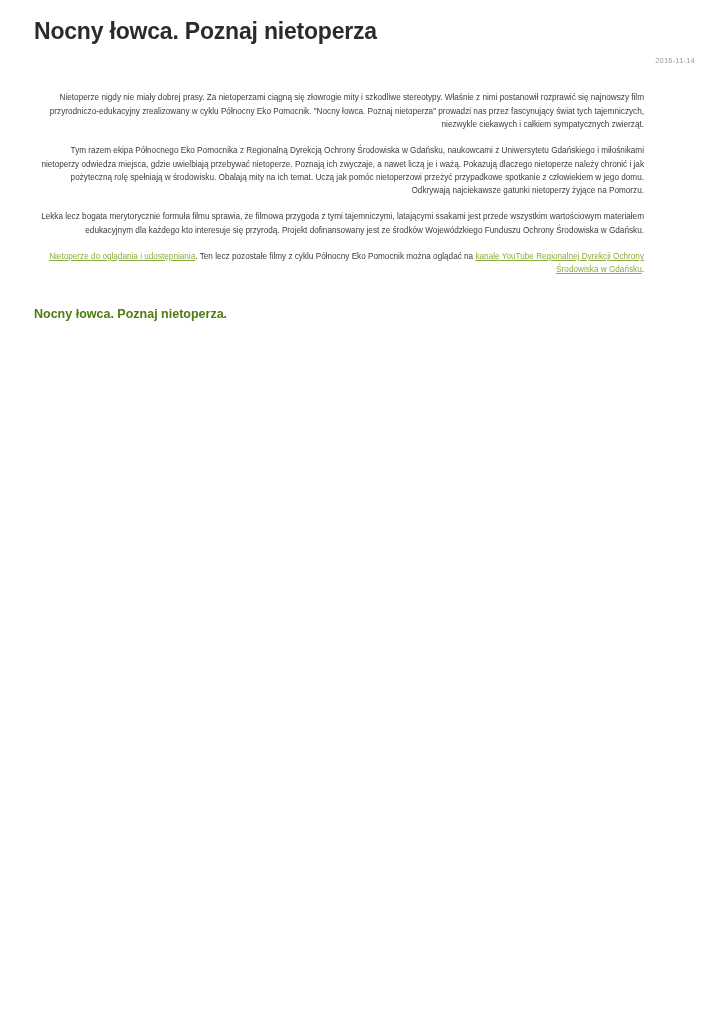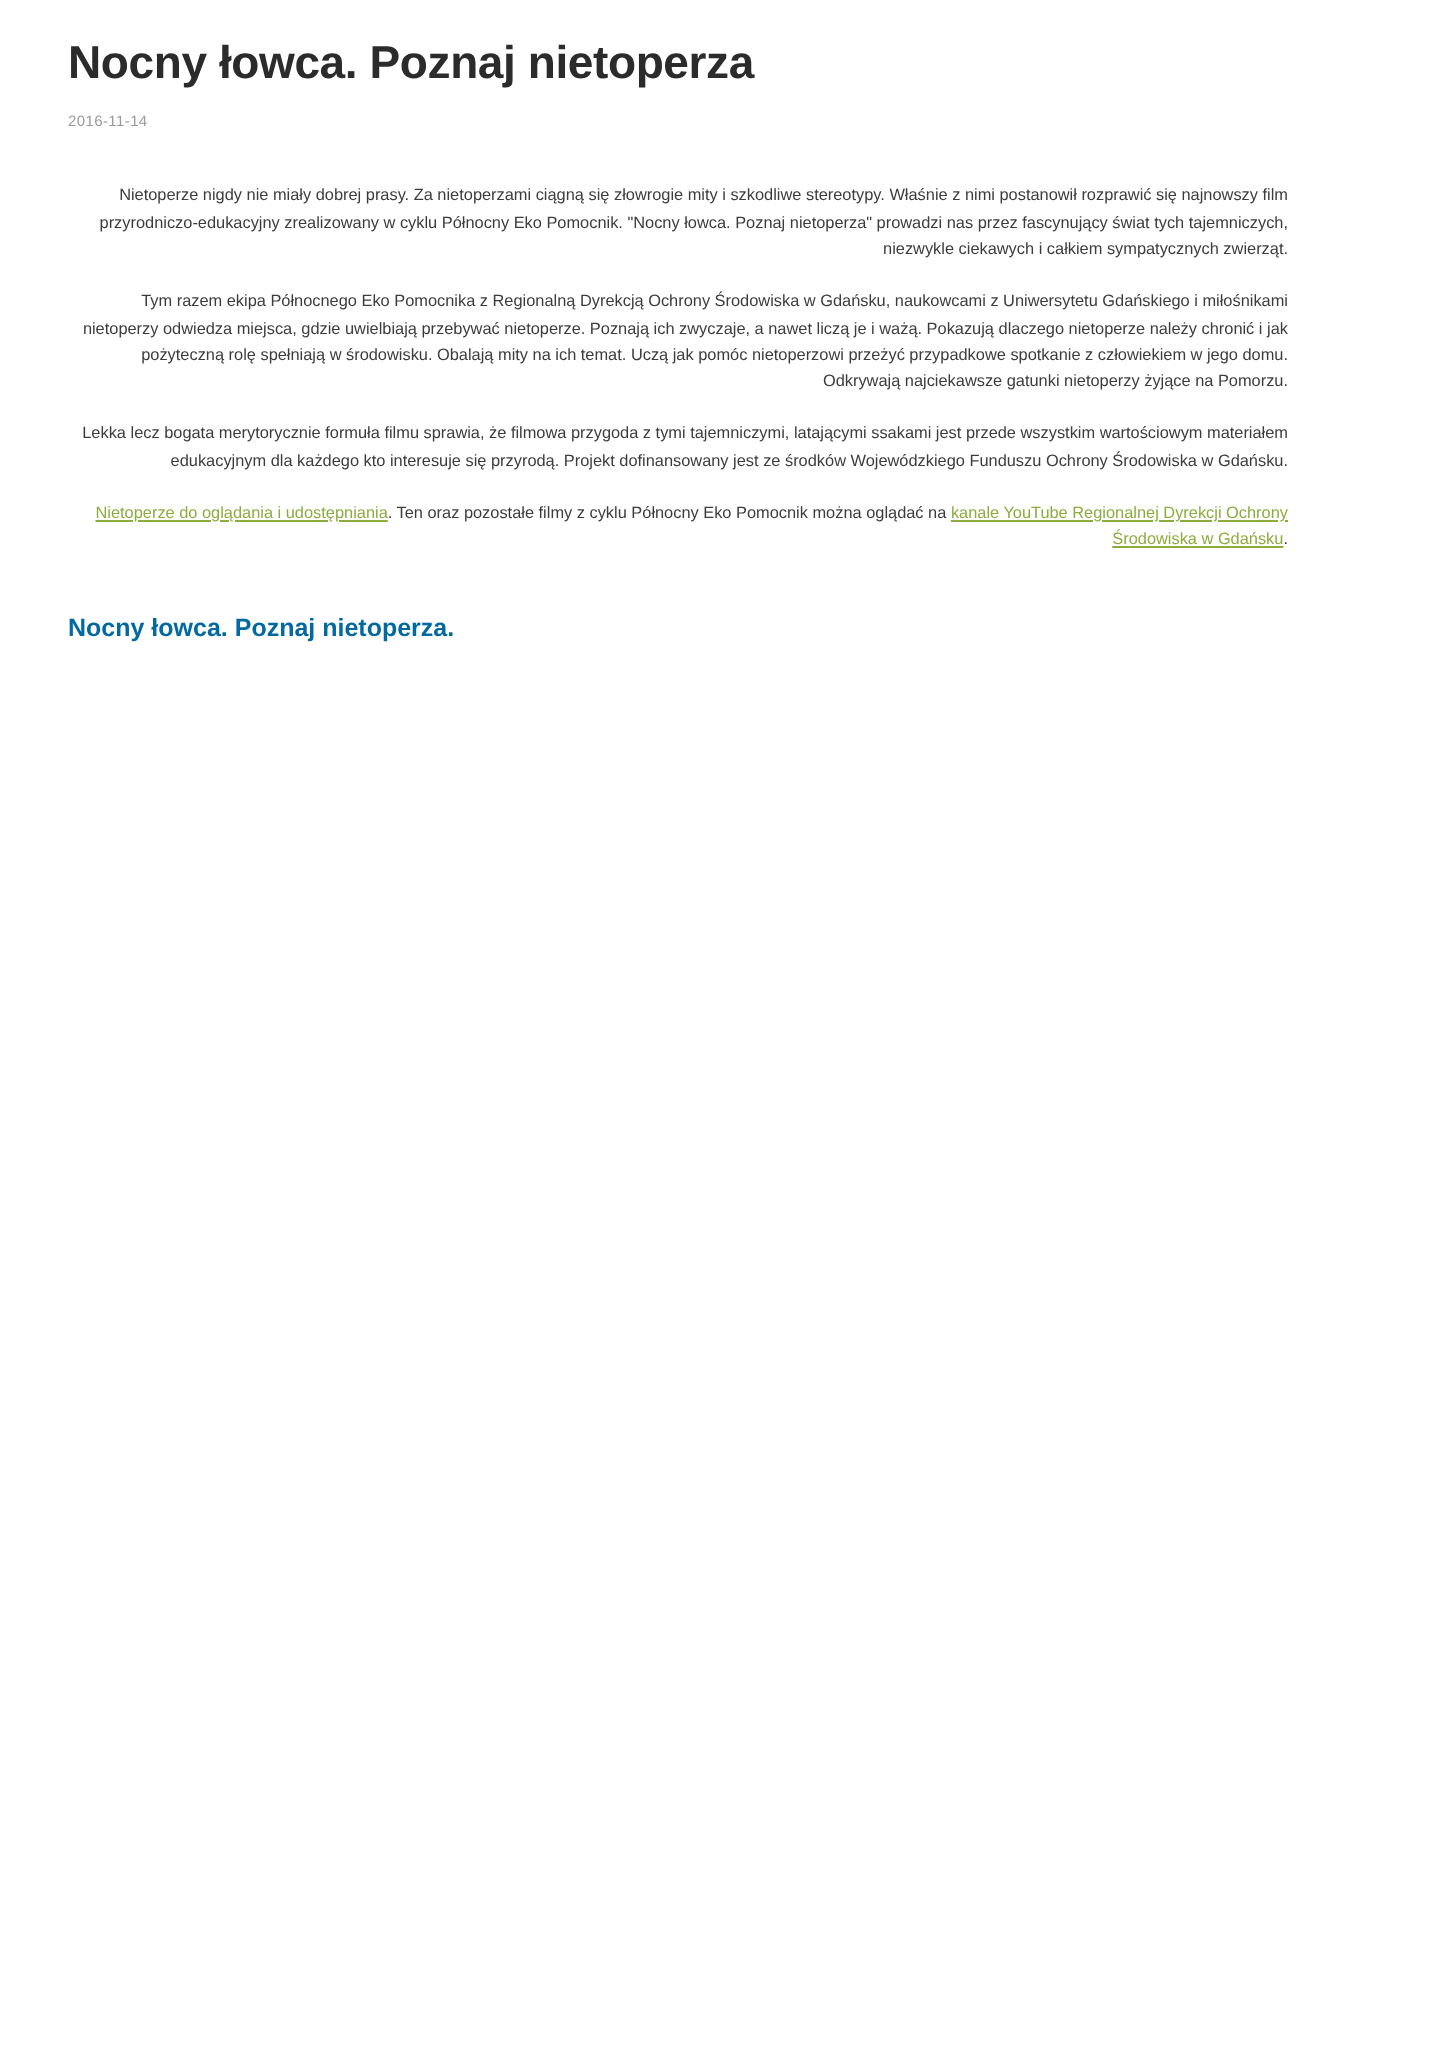--- a/index.html
+++ b/index.html
@@ -28,41 +28,42 @@
     color: #2b2b2b;
     letter-spacing: -0.2px;
     margin: 0 0 12px 0;
     line-height: 1.15;
   }
   .article-date {
     font-size: 7.5px;
     color: #9a9a9a;
     letter-spacing: 0.2px;
     margin: 0 0 26px 0;
+    text-align: right;
   }
   .body-copy p {
     font-size: 8.2px;
     line-height: 1.62;
     color: #3c3c3c;
     margin: 0 0 13px 0;
     max-width: 610px;
     text-align: right;
   }
   .body-copy p:last-child {
     margin-bottom: 0;
   }
   .link {
     color: #8aad3e;
     text-decoration: underline;
     cursor: pointer;
   }
   .subheading {
     font-size: 12.5px;
     font-weight: bold;
-    color: #0369a1;
+    color: #4d7c0f;
     margin: 30px 0 16px 0;
     line-height: 1.2;
   }
   .media-placeholder {
     margin-top: 14px;
     width: 0;
     height: 0;
   }
 </style>
 </head>
@@ -71,20 +72,20 @@
 <div class="page">
 
   <h1 class="article-title">Nocny łowca. Poznaj nietoperza</h1>
 
   <div class="article-date">2016-11-14</div>
 
   <div class="body-copy">
     <p>Nietoperze nigdy nie miały dobrej prasy. Za nietoperzami ciągną się złowrogie mity i szkodliwe stereotypy. Właśnie z nimi postanowił rozprawić się najnowszy film przyrodniczo-edukacyjny zrealizowany w cyklu Północny Eko Pomocnik. "Nocny łowca. Poznaj nietoperza" prowadzi nas przez fascynujący świat tych tajemniczych, niezwykle ciekawych i całkiem sympatycznych zwierząt.</p>
     <p>Tym razem ekipa Północnego Eko Pomocnika z Regionalną Dyrekcją Ochrony Środowiska w Gdańsku, naukowcami z Uniwersytetu Gdańskiego i miłośnikami nietoperzy odwiedza miejsca, gdzie uwielbiają przebywać nietoperze. Poznają ich zwyczaje, a nawet liczą je i ważą. Pokazują dlaczego nietoperze należy chronić i jak pożyteczną rolę spełniają w środowisku. Obalają mity na ich temat. Uczą jak pomóc nietoperzowi przeżyć przypadkowe spotkanie z człowiekiem w jego domu. Odkrywają najciekawsze gatunki nietoperzy żyjące na Pomorzu.</p>
     <p>Lekka lecz bogata merytorycznie formuła filmu sprawia, że filmowa przygoda z tymi tajemniczymi, latającymi ssakami jest przede wszystkim wartościowym materiałem edukacyjnym dla każdego kto interesuje się przyrodą. Projekt dofinansowany jest ze środków Wojewódzkiego Funduszu Ochrony Środowiska w Gdańsku.</p>
-    <p><a class="link" href="#">Nietoperze do oglądania i udostępniania</a><span>. Ten oraz pozostałe filmy z cyklu Północny Eko Pomocnik można oglądać na </span><a class="link" href="#">kanale YouTube Regionalnej Dyrekcji Ochrony Środowiska w Gdańsku</a><span>.</span></p>
+    <p><a class="link" href="#">Nietoperze do oglądania i udostępniania</a><span>. Ten lecz pozostałe filmy z cyklu Północny Eko Pomocnik można oglądać na </span><a class="link" href="#">kanale YouTube Regionalnej Dyrekcji Ochrony Środowiska w Gdańsku</a><span>.</span></p>
   </div>
 
   <h2 class="subheading">Nocny łowca. Poznaj nietoperza.</h2>
 
   <div class="media-placeholder"></div>
 
 </div>
 
 </body></html>

